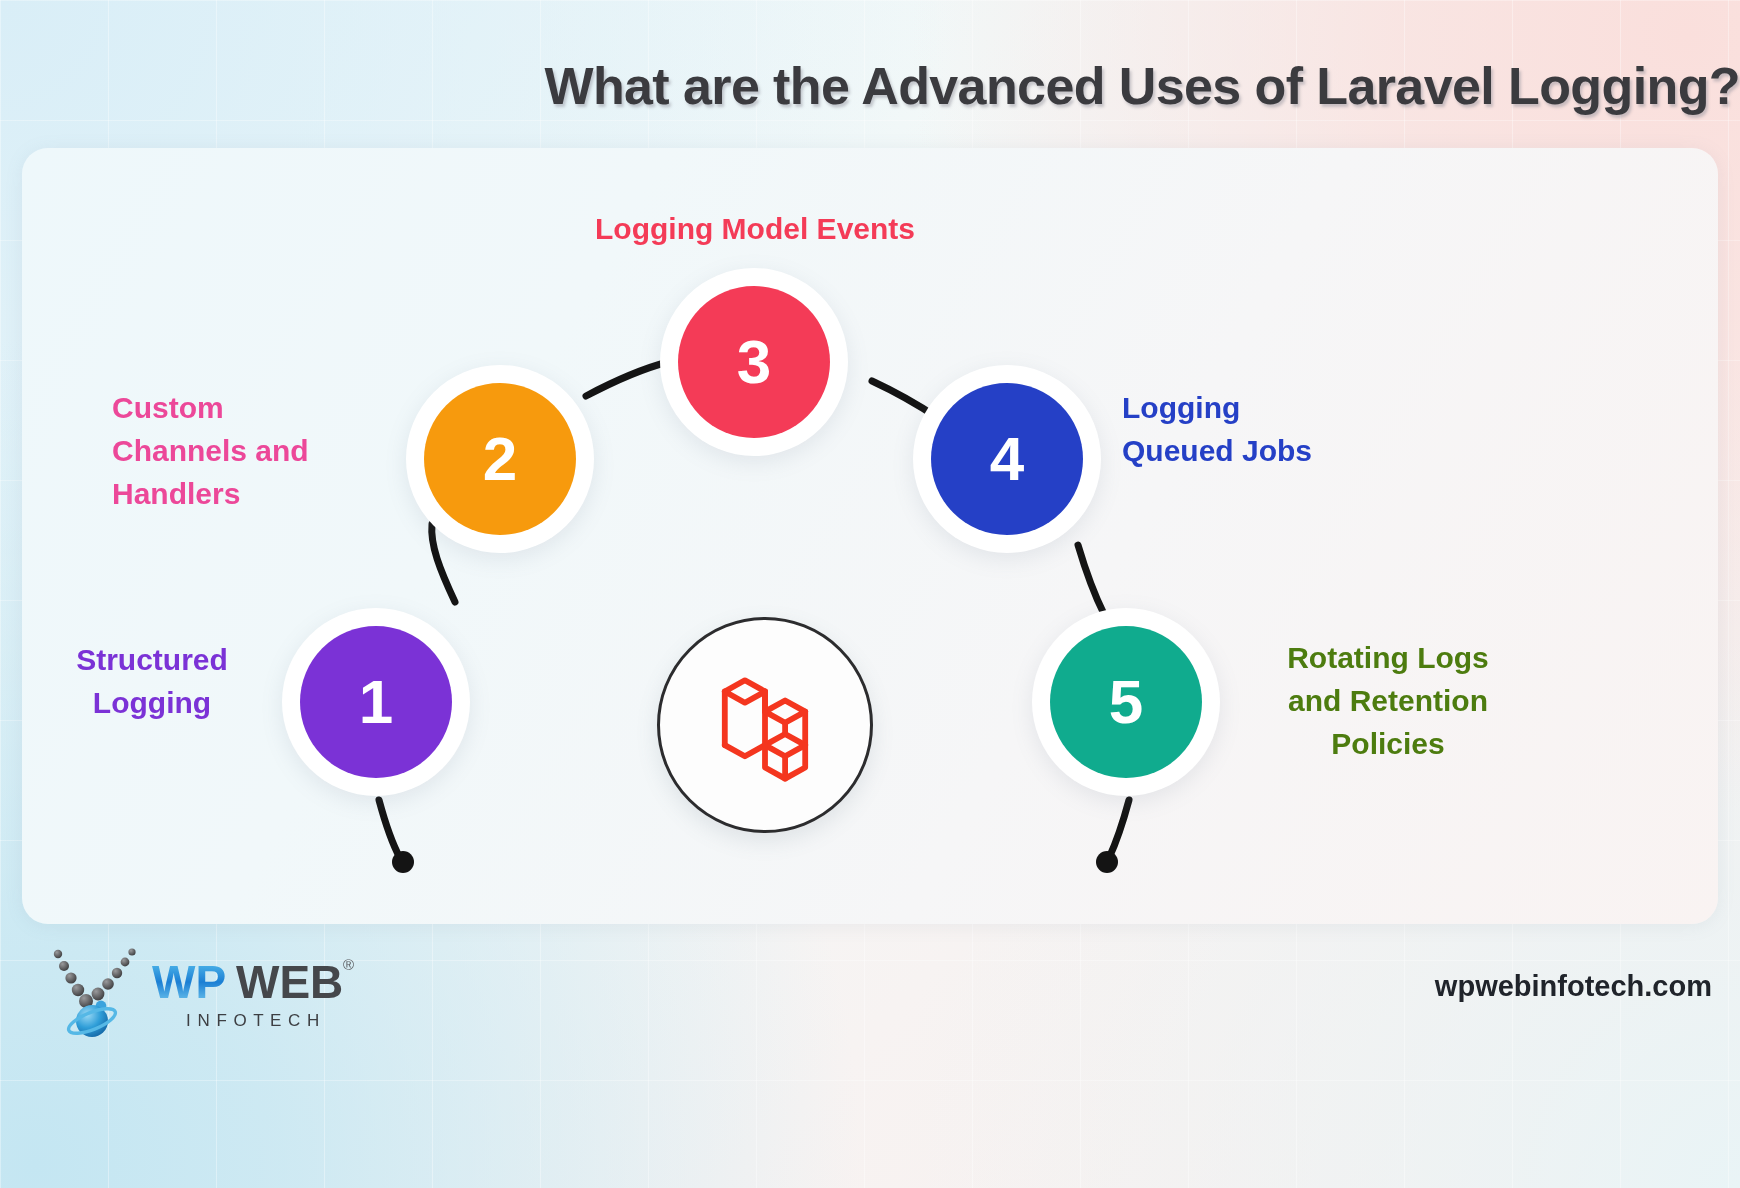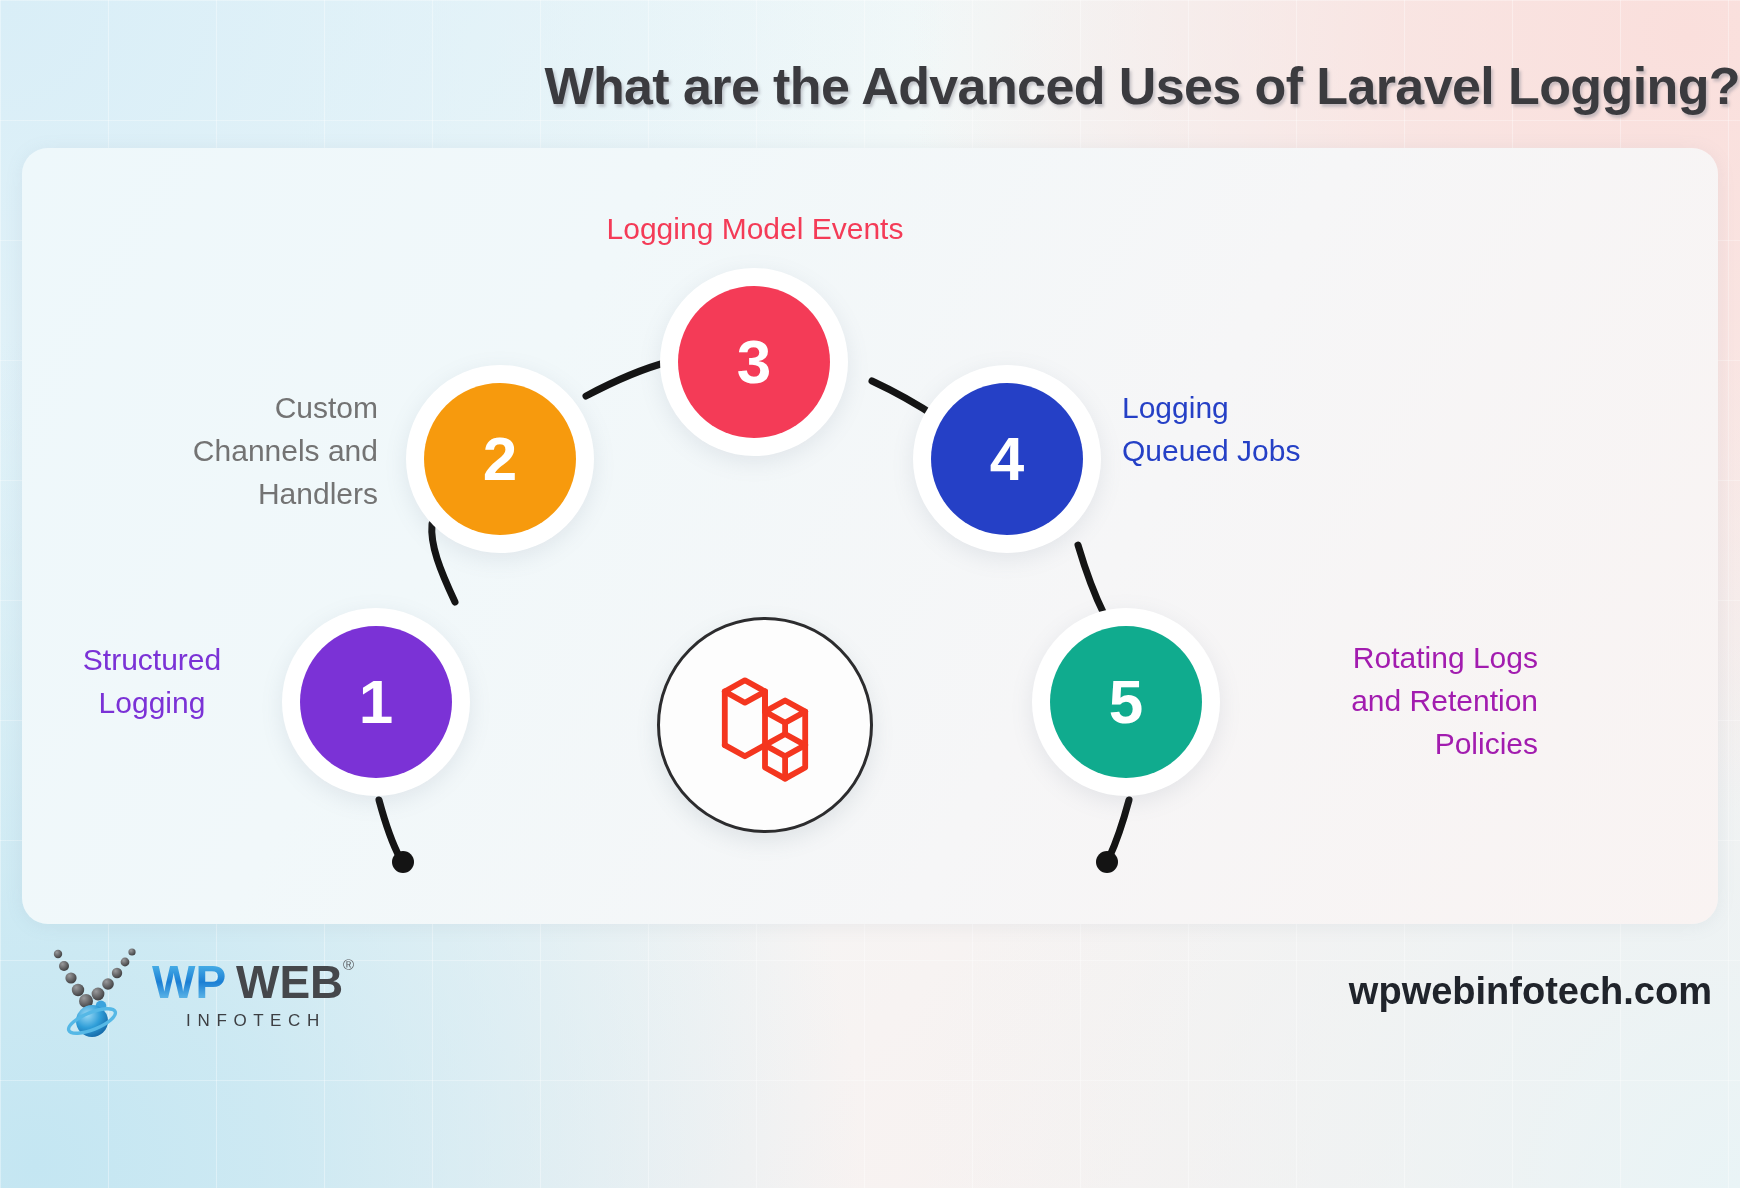--- a/index.html
+++ b/index.html
@@ -58,40 +58,40 @@
     display:flex; align-items:center; justify-content:center;
     color:#fff; font-size:62px; font-weight:bold;
     line-height:1;
   }
   .node.n1{ left:282px; top:608px; }
   .node.n2{ left:406px; top:365px; }
   .node.n3{ left:660px; top:268px; }
   .node.n4{ left:913px; top:365px; }
   .node.n5{ left:1032px; top:608px; }
 
-  .lbl{ position:absolute; font-size:30px; font-weight:normal; line-height:1.44; }
+  .lbl{ position:absolute; font-size:30px; font-weight:bold; line-height:1.44; }
   .lbl.l1{ left:36px; top:638px; width:232px; text-align:center; color:#7b32d6; }
-  .lbl.l2{ left:112px; top:386px; width:266px; text-align:right; color:#737373; }
+  .lbl.l2{ left:112px; top:386px; width:266px; color:#ec4899; }
   .lbl.l3{ left:470px; top:207px; width:570px; text-align:center; color:#f43b57; }
   .lbl.l4{ left:1122px; top:386px; width:300px; text-align:left; color:#2540c6; }
-  .lbl.l5{ left:1238px; top:636px; width:300px; text-align:right; color:#a21caf; }
+  .lbl.l5{ left:1238px; top:636px; width:300px; text-align:center; color:#4d7c0f; }
 
   .laravel-badge{
     position:absolute; left:657px; top:617px;
     width:216px; height:216px; border-radius:50%;
     background:#fdfdfd;
     border:3px solid #2c2c2e;
     display:flex; align-items:center; justify-content:center;
     box-shadow:0 8px 22px rgba(90,110,130,0.14);
   }
 
   .footer-logo{ position:absolute; left:40px; top:942px; width:330px; height:110px; }
   .site{
     position:absolute; right:28px; top:970px;
-    font-size:38px; font-weight:bold; color:#20242b;
+    font-size:29px; font-weight:bold; color:#20242b;
   }
 </style>
 </head>
 <body>
 
 <div class="grid-overlay"></div>
 
 <div class="title">What are the Advanced Uses of Laravel Logging?</div>
 
 <div class="card"></div>

